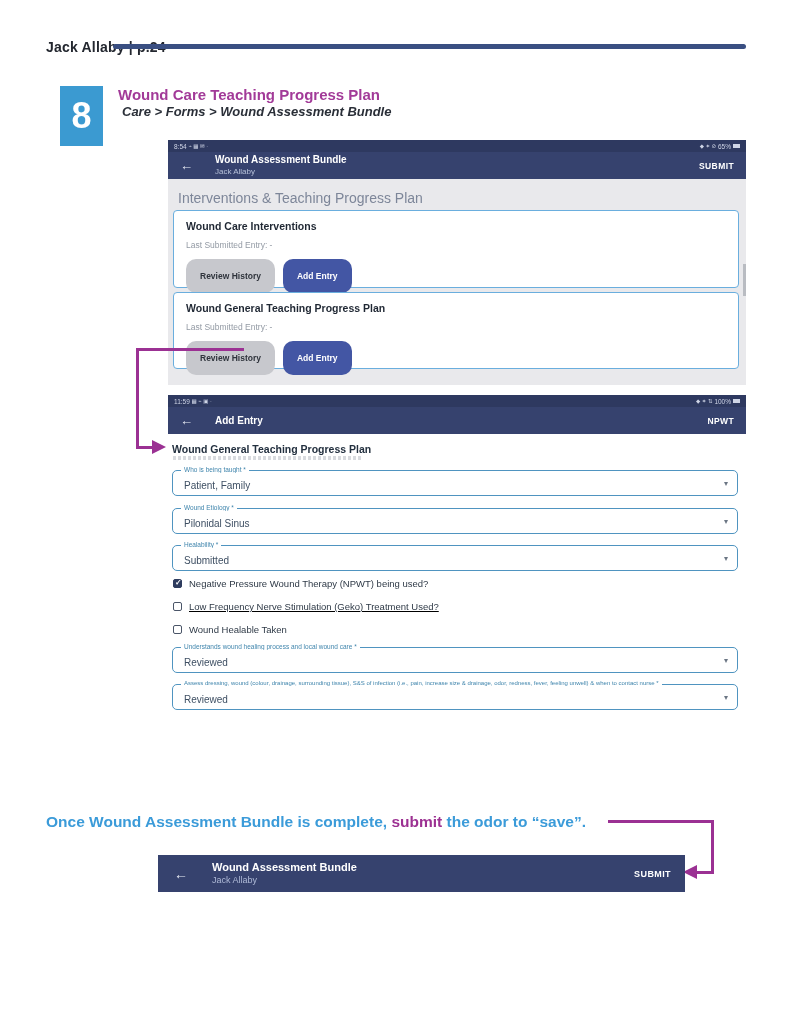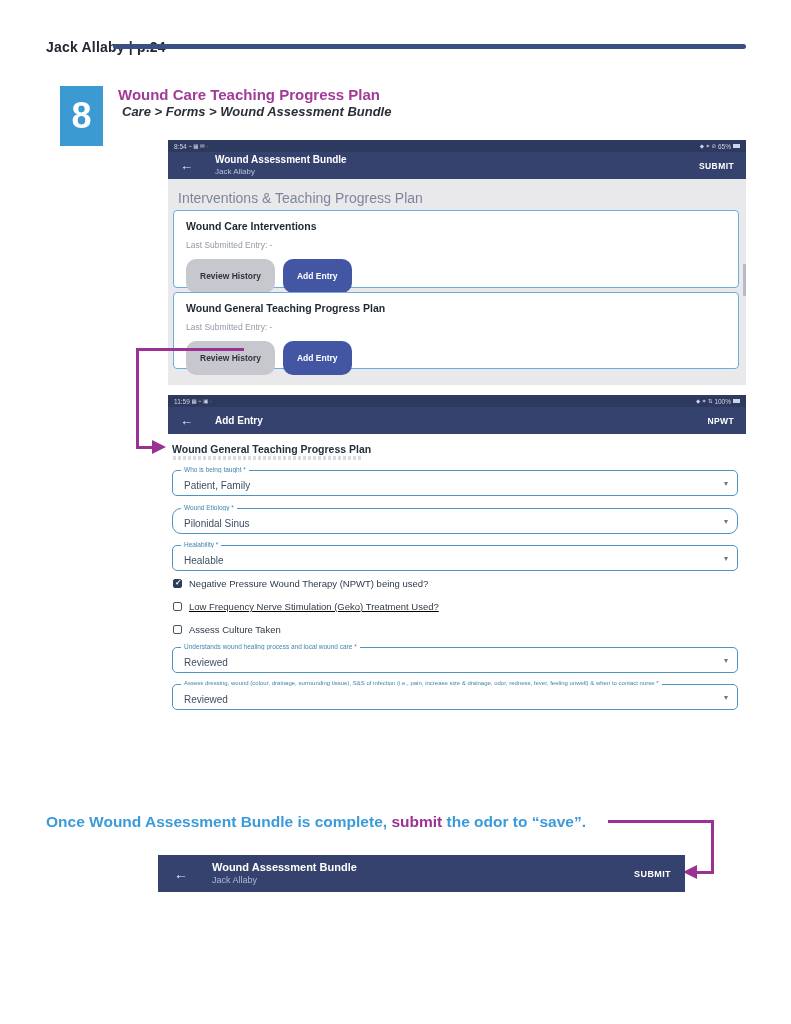--- a/index.html
+++ b/index.html
@@ -144,42 +144,42 @@
     </div>
 
     <div class="s2-heading">Wound General Teaching Progress Plan</div>
     <div class="blur-line"></div>
 
     <div class="field" style="top:75px;">
       <span class="flabel">Who is being taught *</span>
       <span class="fvalue">Patient, Family</span>
       <span class="caret"></span>
     </div>
-    <div class="field" style="top:113px;border-radius:9px;">
+    <div class="field" style="top:113px;">
       <span class="flabel">Wound Etiology *</span>
       <span class="fvalue">Pilonidal Sinus</span>
       <span class="caret"></span>
     </div>
     <div class="field" style="top:150px;">
       <span class="flabel">Healability *</span>
-      <span class="fvalue">Healable</span>
+      <span class="fvalue">Submitted</span>
       <span class="caret"></span>
     </div>
 
     <div class="cb-row" style="top:183px;" data-checked="true">
       <span class="cb-box"></span>
       <span class="cb-label">Negative Pressure Wound Therapy (NPWT) being used?</span>
     </div>
     <div class="cb-row" style="top:206px;text-decoration:underline;" data-checked="false">
       <span class="cb-box"></span>
       <span class="cb-label">Low Frequency Nerve Stimulation (Geko) Treatment Used?</span>
     </div>
     <div class="cb-row" style="top:229px;" data-checked="false">
       <span class="cb-box"></span>
-      <span class="cb-label">Assess Culture Taken</span>
+      <span class="cb-label">Wound Healable Taken</span>
     </div>
 
     <div class="field" style="top:252px;">
       <span class="flabel">Understands wound healing process and local wound care *</span>
       <span class="fvalue">Reviewed</span>
       <span class="caret"></span>
     </div>
     <div class="field" style="top:289px;">
       <span class="flabel" style="font-size:6px;">Assess dressing, wound (colour, drainage, surrounding tissue),  S&amp;S of infection (i.e., pain, increase size &amp; drainage, odor, redness, fever, feeling unwell) &amp; when to contact nurse *</span>
       <span class="fvalue">Reviewed</span>

